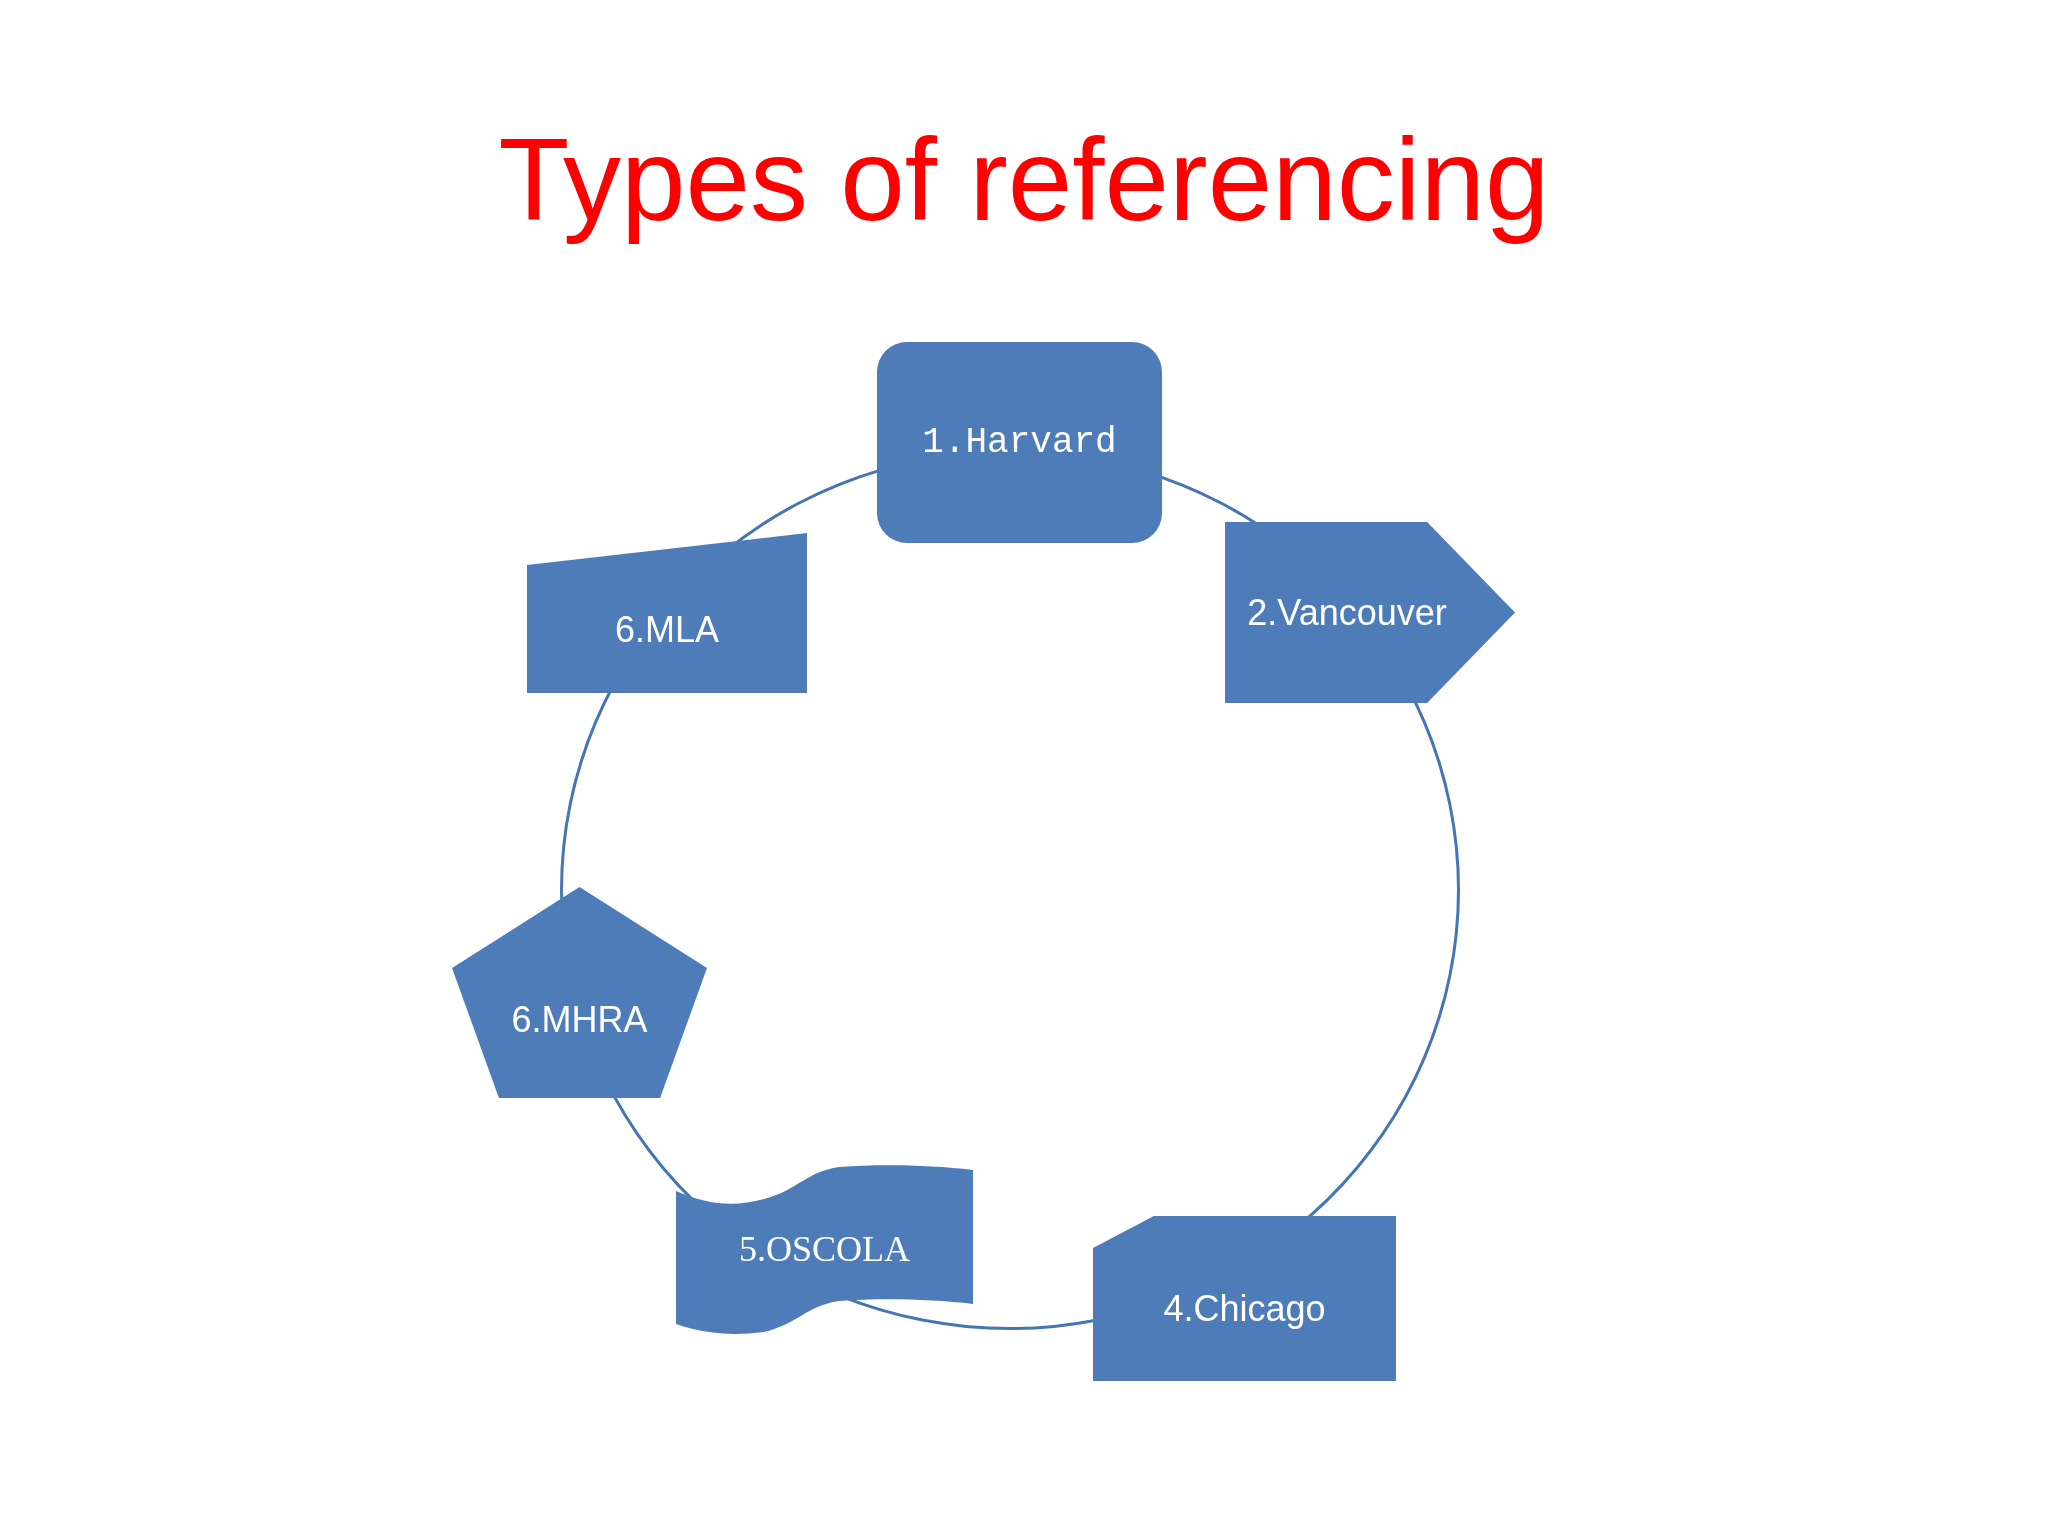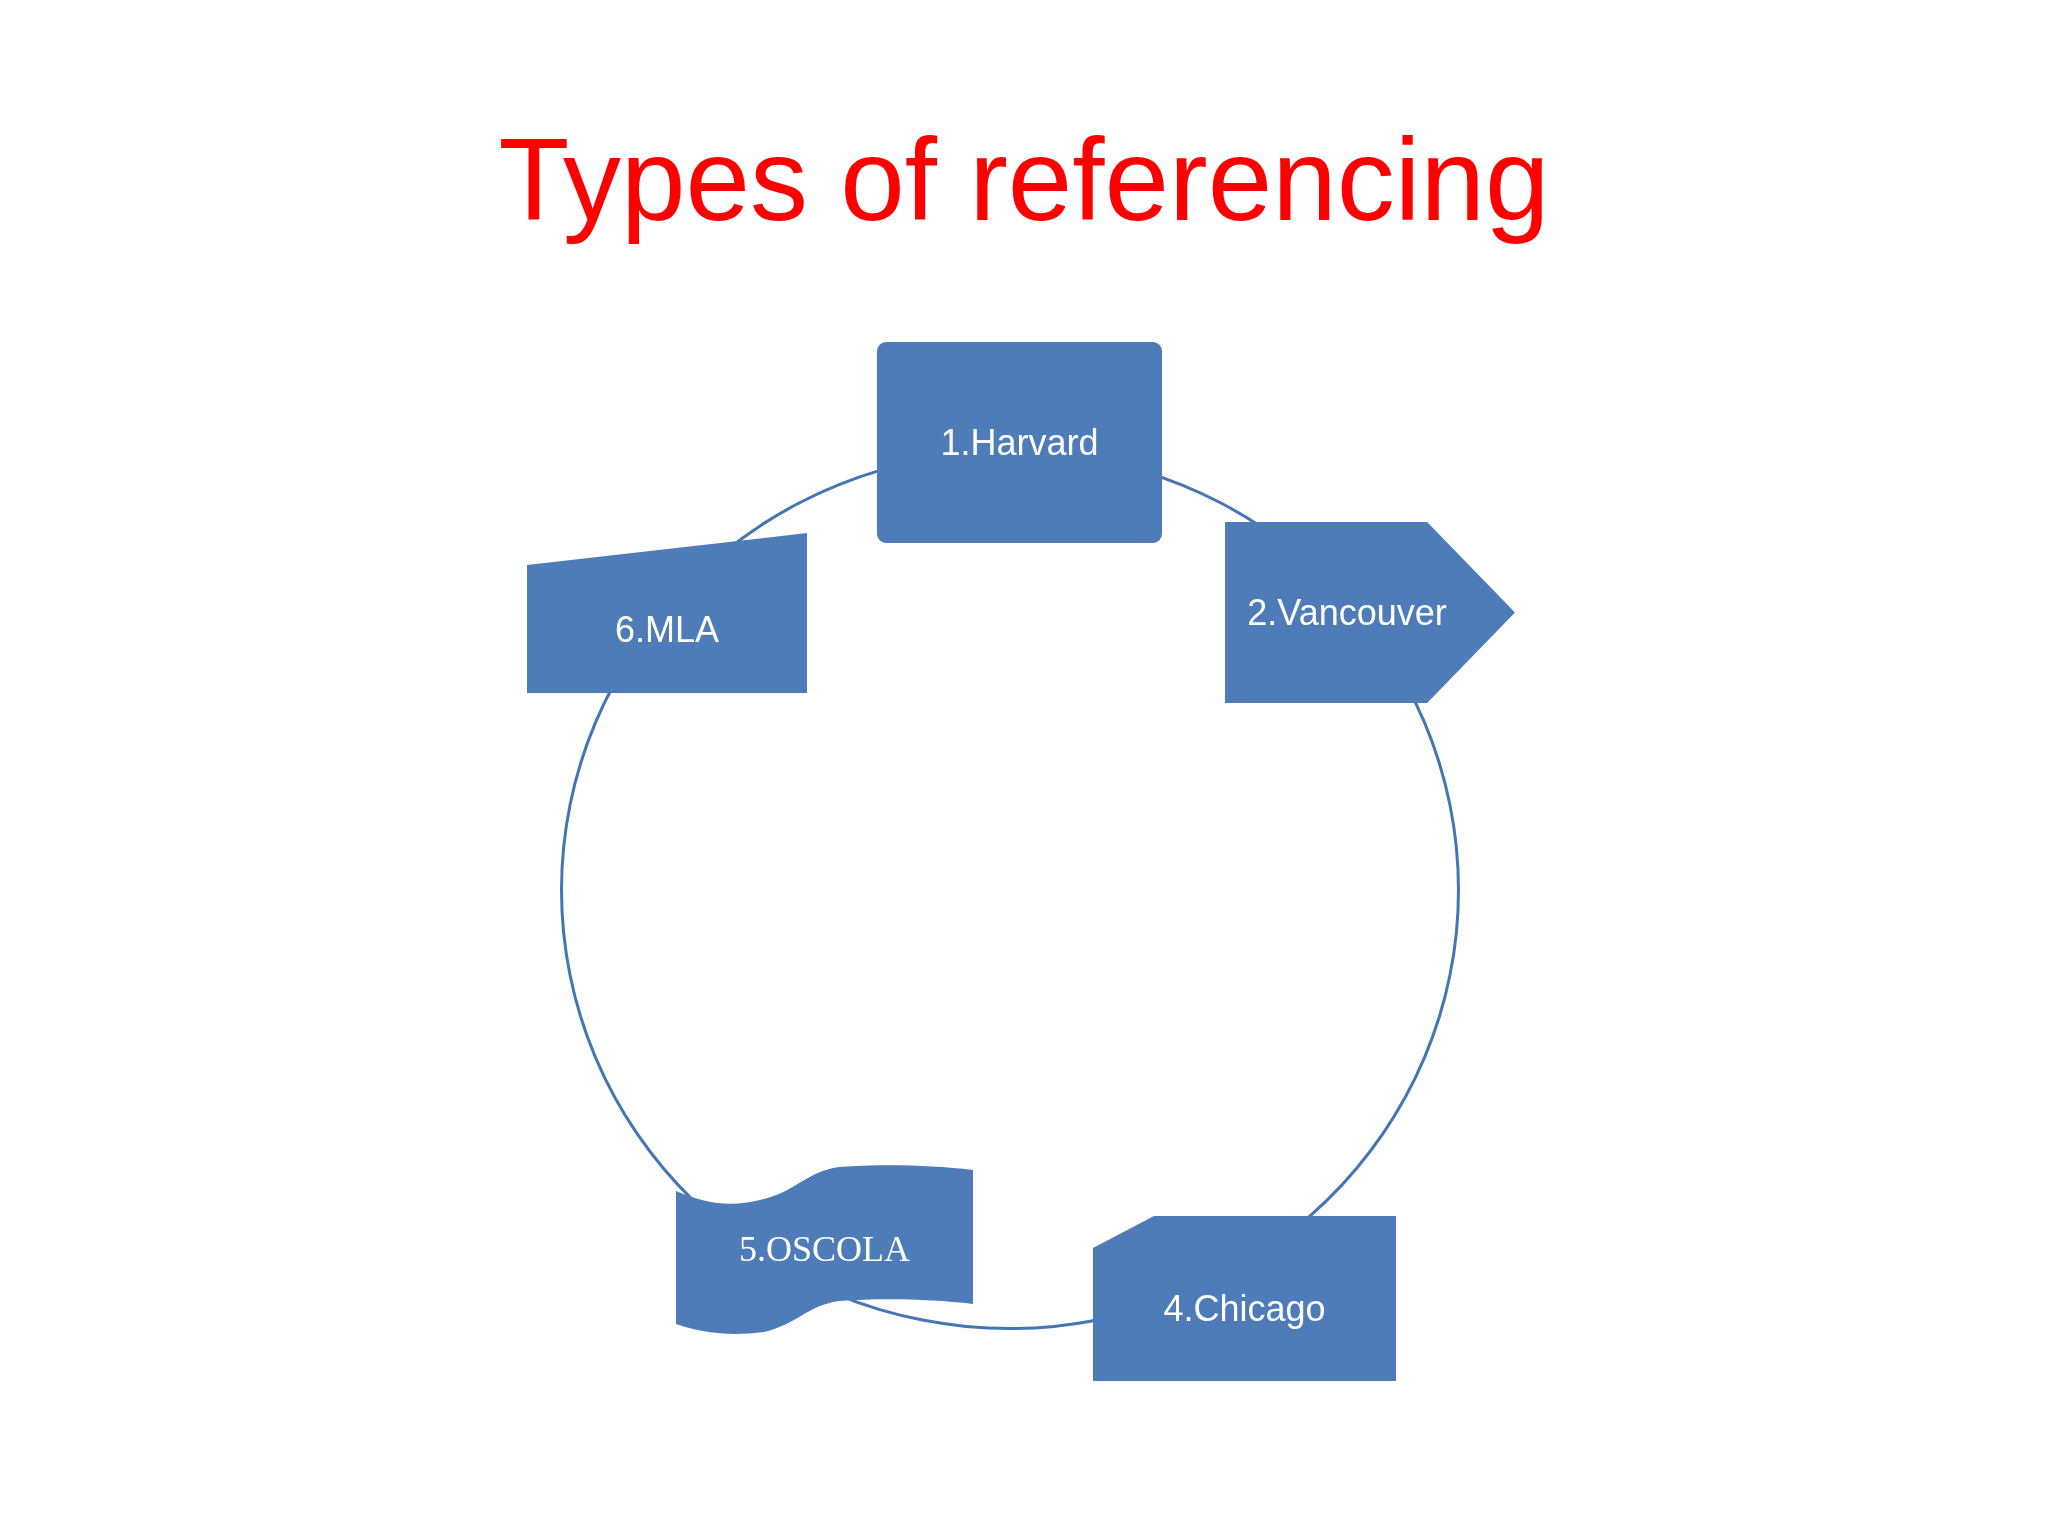--- a/index.html
+++ b/index.html
@@ -48,21 +48,22 @@
     align-items: center;
     justify-content: center;
     text-align: center;
     box-sizing: border-box;
     white-space: nowrap;
   }
   
   .node-harvard {
     left: 877px; top: 342px;
     width: 285px; height: 201px;
-    border-radius: 9px;
+    border-radius: 30px;
+    font-family: Liberation Mono, monospace;
   }
   
   .node-vancouver {
     left: 1225px; top: 522px;
     width: 290px; height: 181px;
     clip-path: polygon(0% 0%, 69.7% 0%, 100% 50%, 69.7% 100%, 0% 100%);
     padding-right: 46px;
   }
   
   .node-apa {
@@ -119,18 +120,21 @@
 
 
   <div class="node node-chicago">
     <span>4.Chicago</span>
   </div>
 
   <div class="node node-oscola">
     <span>5.OSCOLA</span>
   </div>
 
+  <div class="node node-mhra">
+    <span>6.MHRA</span>
+  </div>
 
   <div class="node node-mla">
     <span>6.MLA</span>
   </div>
 
 </div>
 
 </body></html>

